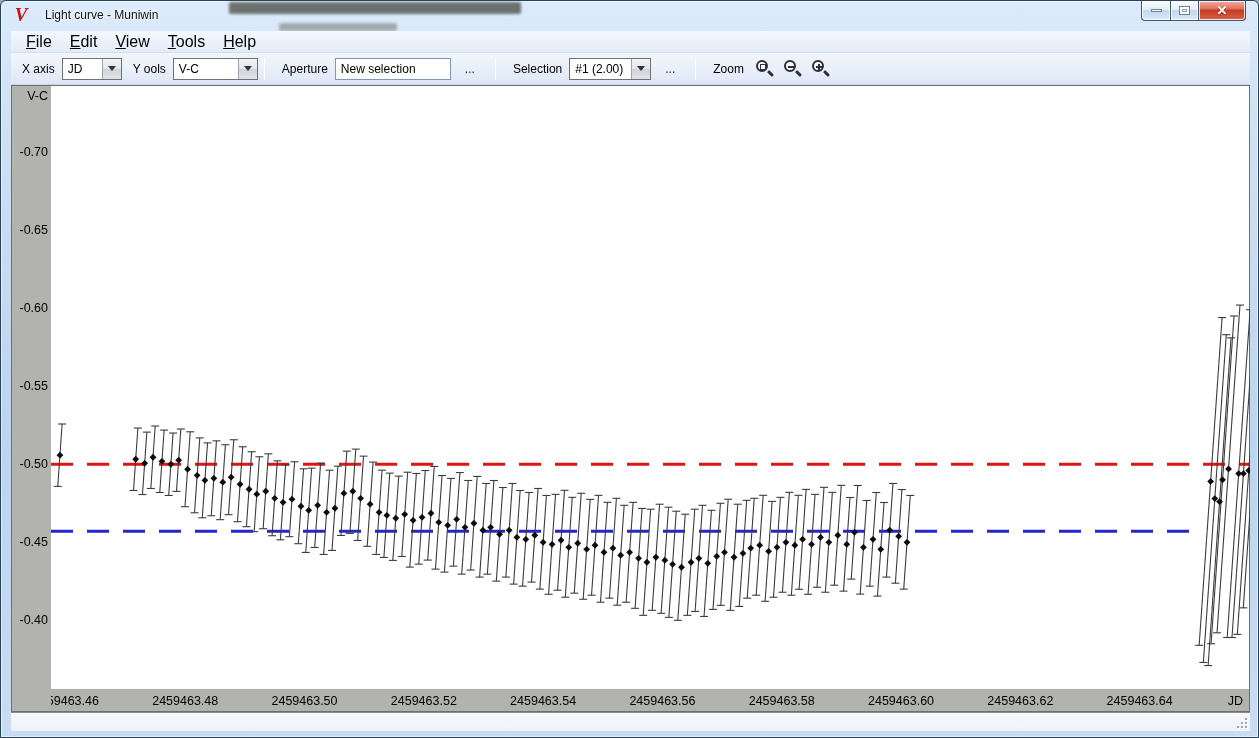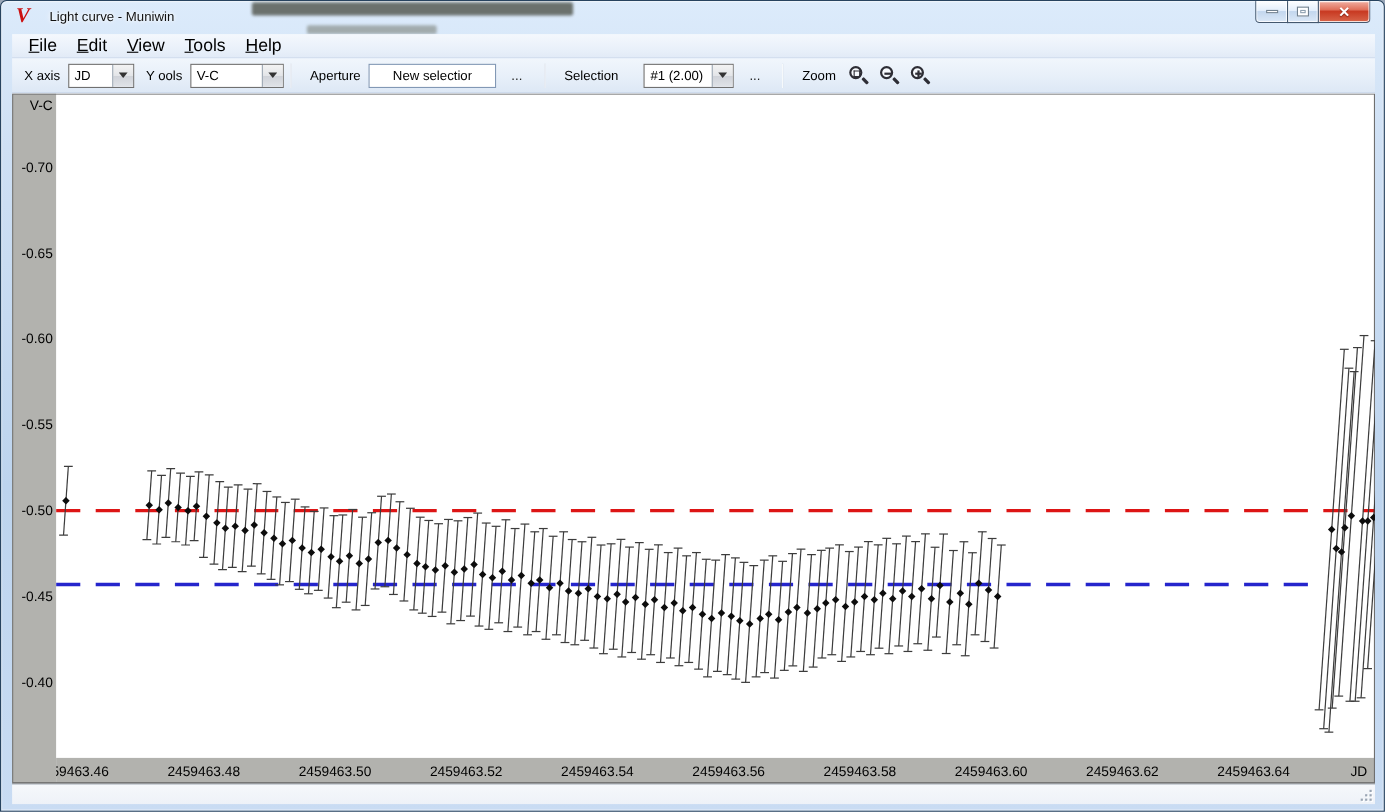--- a/index.html
+++ b/index.html
@@ -43,21 +43,21 @@
     background:linear-gradient(180deg,#f1f6fc 0%,#e7eff9 55%,#dde8f5 100%);
     border-bottom:1px solid #c9d5e6; display:flex; align-items:center; font-size:12px; color:#000; }
   .tb-label { margin:0 7px 0 11px; white-space:nowrap; }
   .combo { height:22px; display:flex; border:1px solid #707070; background:#fff; }
   .combo-value { padding:3px 5px 0 5px; font-size:12px; white-space:nowrap; overflow:hidden; }
   .combo-btn { width:19px; border-left:1px solid #9aa5b1; margin-left:auto;
     background:linear-gradient(180deg,#f3f3f3 0%,#e3e5e8 50%,#d0d3d9 51%,#e0e3e8 100%);
     display:flex; align-items:center; justify-content:center; }
   .combo-arrow { width:0; height:0; border-left:4px solid transparent; border-right:4px solid transparent; border-top:5px solid #333; }
   .tb-input { height:22px; border:1px solid #8298b5; background:#fff; font-size:12px;
-    padding:0 21px; font-family:"Liberation Sans",sans-serif; color:#000; }
+    padding:0 5px; font-family:"Liberation Sans",sans-serif; color:#000; }
   .dots-btn { margin:0 6px; padding:3px 7px; font-size:12px; color:#222; border:1px solid transparent; border-radius:2px; }
   .tb-sep { width:1px; height:22px; background:#b5c2d4; border-right:1px solid #fdfeff; margin:0 6px; }
   .zoom-icon { position:relative; width:20px; height:20px; margin:0 4px; }
   .lens { position:absolute; left:1px; top:1px; width:12px; height:12px; border:2px solid #2e2e36; border-radius:50%; background:rgba(255,255,255,.6); }
   .handle { position:absolute; left:12px; top:13px; width:7px; height:3px; background:#2e2e36; border-radius:1px; transform:rotate(45deg); }
   .lens-fit { position:absolute; left:2px; top:2px; width:6px; height:6px; border:1px dashed #2e2e36; }
   .lens-minus { position:absolute; left:2px; top:4px; width:6px; height:2px; background:#2e2e36; }
   .lens-plus-h { position:absolute; left:2px; top:4px; width:6px; height:2px; background:#2e2e36; }
   .lens-plus-v { position:absolute; left:4px; top:2px; width:2px; height:6px; background:#2e2e36; }
   
@@ -117,21 +117,21 @@
       <span class="combo-btn">
           <span class="combo-arrow"></span>
         </span>
     </div>
     <span class="tb-sep"></span>
     <span class="tb-label">Aperture</span>
     <input class="tb-input" style="width: 116px;" value="New selection">
     <span class="dots-btn">...</span>
     <span class="tb-sep"></span>
     <span class="tb-label">Selection</span>
-    <div class="combo" style="width:82px;margin-left:16px;">
+    <div class="combo" style="width:82px;">
       <span class="combo-value">#1 (2.00)</span>
       <span class="combo-btn">
           <span class="combo-arrow"></span>
         </span>
     </div>
     <span class="dots-btn">...</span>
     <span class="tb-sep"></span>
     <span class="tb-label">Zoom</span>
     <span class="zoom-icon">
       <span class="lens">

